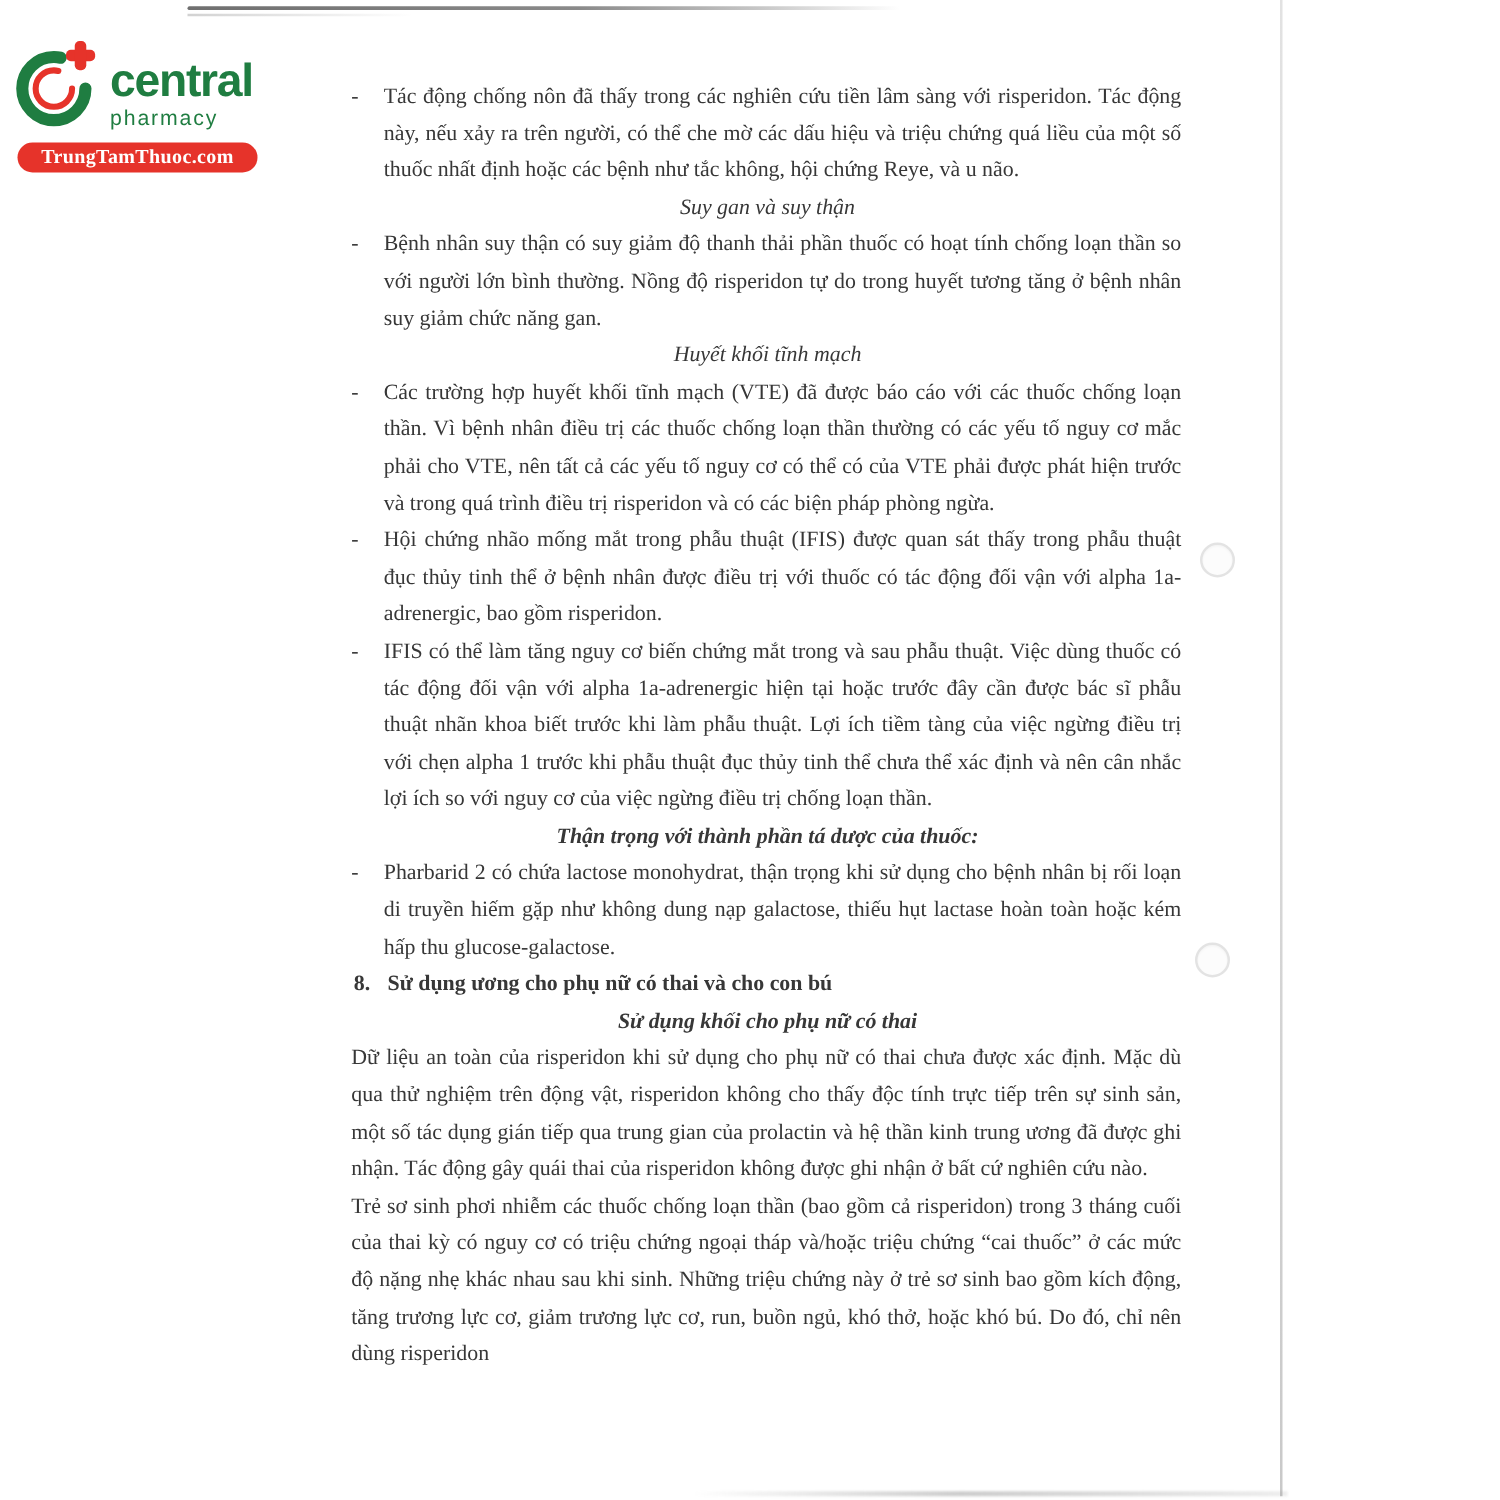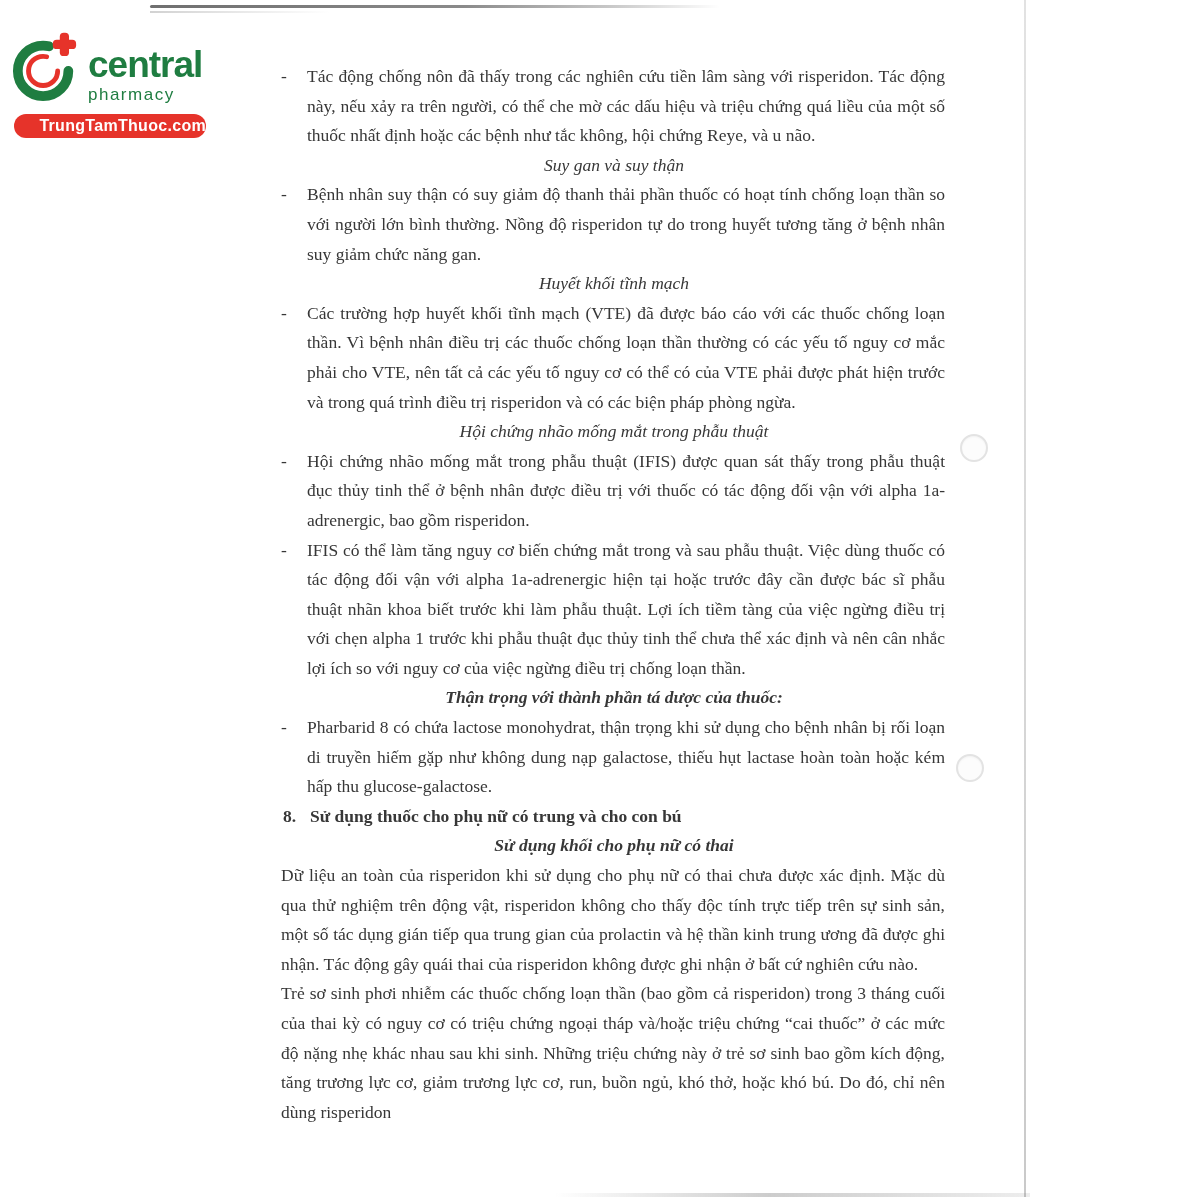--- a/index.html
+++ b/index.html
@@ -41,21 +41,21 @@
   .logo { position:absolute; left:12px; top:30px; font-family:"Liberation Sans", sans-serif; }
   .logo-row { display:flex; align-items:flex-start; }
   .logo-icon { width:68px; height:74px; flex:0 0 auto; }
   .logo-textcol { margin-left:8px; margin-top:18px; }
   .logo-brand { color:#1f7d41; font-size:37px; font-weight:bold; line-height:34px; letter-spacing:-1px; }
   .logo-sub { color:#1f7d41; font-size:17px; font-weight:normal; letter-spacing:1.5px; margin-top:3px; }
   .logo-pill {
     margin-top:9px; margin-left:2px; width:192px; height:24px;
     background:#e6332a; border-radius:13px;
     color:#ffffff; font-size:16px; font-weight:bold;
-    text-align:right; line-height:24px; letter-spacing:0.3px;
+    text-align:center; line-height:24px; letter-spacing:0.3px;font-family:Liberation Serif, serif;
   }
 
   
   .content {
     position:absolute; left:281px; top:62px; width:664px;
     font-size:17.5px; line-height:29.6px; text-align:justify;
   }
   .bullet { display:flex; }
   .bullet .marker { flex:0 0 26px; text-align:left; }
   .bullet .btext { flex:1 1 auto; text-align:justify; }
@@ -109,42 +109,41 @@
       <span class="btext">Bệnh nhân suy thận có suy giảm độ thanh thải phần thuốc có hoạt tính chống loạn thần so với người lớn bình thường. Nồng độ risperidon tự do trong huyết tương tăng ở bệnh nhân suy giảm chức năng gan.</span>
     </div>
 
     <div class="h-italic">Huyết khối tĩnh mạch</div>
 
     <div class="bullet">
       <span class="marker">-</span>
       <span class="btext">Các trường hợp huyết khối tĩnh mạch (VTE) đã được báo cáo với các thuốc chống loạn thần. Vì bệnh nhân điều trị các thuốc chống loạn thần thường có các yếu tố nguy cơ mắc phải cho VTE, nên tất cả các yếu tố nguy cơ có thể có của VTE phải được phát hiện trước và trong quá trình điều trị risperidon và có các biện pháp phòng ngừa.</span>
     </div>
 
-    <div class="h-italic">Hội chứng nhão mống mắt trong phẫu thuật</div>
 
     <div class="bullet">
       <span class="marker">-</span>
       <span class="btext">Hội chứng nhão mống mắt trong phẫu thuật (IFIS) được quan sát thấy trong phẫu thuật đục thủy tinh thể ở bệnh nhân được điều trị với thuốc có tác động đối vận với alpha 1a-adrenergic, bao gồm risperidon.</span>
     </div>
 
     <div class="bullet">
       <span class="marker">-</span>
       <span class="btext">IFIS có thể làm tăng nguy cơ biến chứng mắt trong và sau phẫu thuật. Việc dùng thuốc có tác động đối vận với alpha 1a-adrenergic hiện tại hoặc trước đây cần được bác sĩ phẫu thuật nhãn khoa biết trước khi làm phẫu thuật. Lợi ích tiềm tàng của việc ngừng điều trị với chẹn alpha 1 trước khi phẫu thuật đục thủy tinh thể chưa thể xác định và nên cân nhắc lợi ích so với nguy cơ của việc ngừng điều trị chống loạn thần.</span>
     </div>
 
     <div class="h-bold-italic">Thận trọng với thành phần tá dược của thuốc:</div>
 
     <div class="bullet">
       <span class="marker">-</span>
-      <span class="btext">Pharbarid 8 có chứa lactose monohydrat, thận trọng khi sử dụng cho bệnh nhân bị rối loạn di truyền hiếm gặp như không dung nạp galactose, thiếu hụt lactase hoàn toàn hoặc kém hấp thu glucose-galactose.</span>
+      <span class="btext">Pharbarid 2 có chứa lactose monohydrat, thận trọng khi sử dụng cho bệnh nhân bị rối loạn di truyền hiếm gặp như không dung nạp galactose, thiếu hụt lactase hoàn toàn hoặc kém hấp thu glucose-galactose.</span>
     </div>
 
     <div class="h-bold">
       <span class="num">8.</span>
-      <span>Sử dụng thuốc cho phụ nữ có trung và cho con bú</span>
+      <span>Sử dụng ương cho phụ nữ có thai và cho con bú</span>
     </div>
 
     <div class="h-bold-italic">Sử dụng khối cho phụ nữ có thai</div>
 
     <div class="para">Dữ liệu an toàn của risperidon khi sử dụng cho phụ nữ có thai chưa được xác định. Mặc dù qua thử nghiệm trên động vật, risperidon không cho thấy độc tính trực tiếp trên sự sinh sản, một số tác dụng gián tiếp qua trung gian của prolactin và hệ thần kinh trung ương đã được ghi nhận. Tác động gây quái thai của risperidon không được ghi nhận ở bất cứ nghiên cứu nào.</div>
 
     <div class="para">Trẻ sơ sinh phơi nhiễm các thuốc chống loạn thần (bao gồm cả risperidon) trong 3 tháng cuối của thai kỳ có nguy cơ có triệu chứng ngoại tháp và/hoặc triệu chứng “cai thuốc” ở các mức độ nặng nhẹ khác nhau sau khi sinh. Những triệu chứng này ở trẻ sơ sinh bao gồm kích động, tăng trương lực cơ, giảm trương lực cơ, run, buồn ngủ, khó thở, hoặc khó bú. Do đó, chỉ nên dùng risperidon</div>
 
   </div>
 

